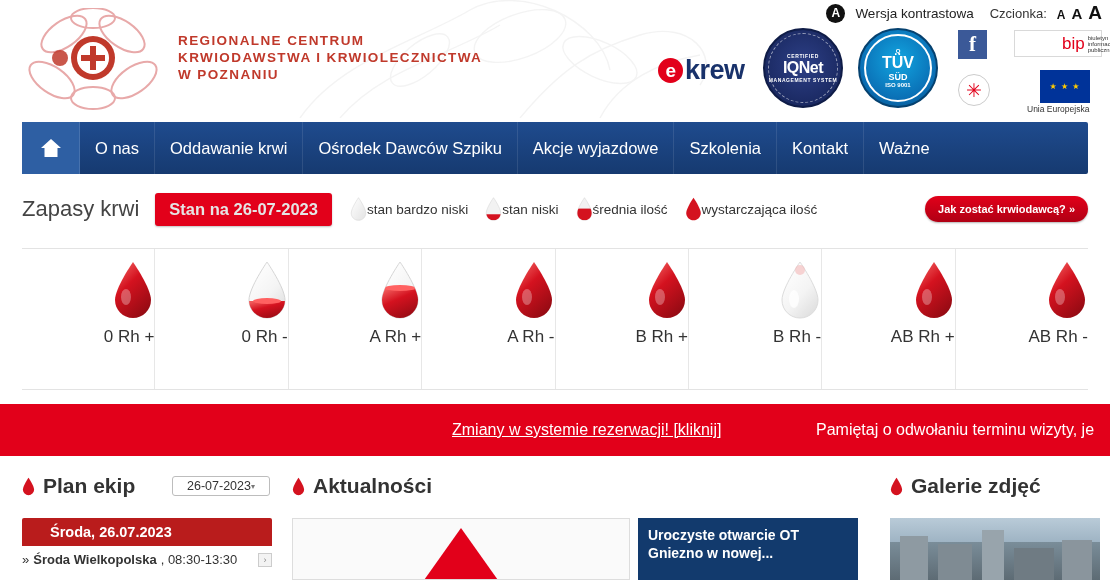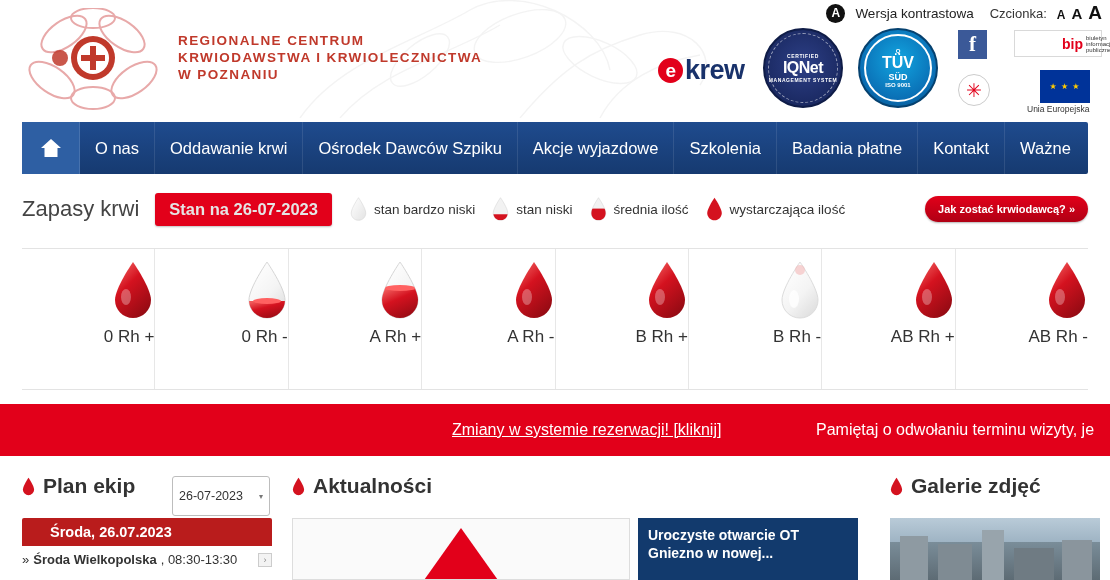--- a/index.html
+++ b/index.html
@@ -110,21 +110,21 @@
     font-family: "Liberation Serif", serif;
     display: flex; align-items: center; justify-content: center;
   }
   .bip-badge {
     position: absolute; left: 1014px; top: 30px;
     width: 88px; height: 27px; background: #fff;
     border: 1px solid #d9d9d9;
     display: flex; align-items: center; gap: 3px; padding: 0 3px;
     font-size: 6px; color: #333;
   }
-  .bip-badge .bipname { color: #e2001a; font-weight: bold; font-size: 14px; padding-left: 44px; }
+  .bip-badge .bipname { color: #e2001a; font-weight: normal; font-size: 17px; padding-left: 44px; }
   .star-icon {
     position: absolute; left: 958px; top: 74px;
     width: 32px; height: 32px; border-radius: 50%;
     border: 1px solid #ccc; background: #fff;
     display: flex; align-items: center; justify-content: center;
     color: #e2001a; font-size: 19px;
   }
   .eu-flag {
     position: absolute; left: 1040px; top: 70px;
     width: 50px; height: 33px; background: #003399;
@@ -161,21 +161,21 @@
     position: absolute; top: 182px; left: 22px; width: 1066px; height: 54px;
     display: flex; align-items: center;
   }
   .zapasy-title { font-size: 22px; color: #444; margin-right: 16px; }
   .stan-badge {
     background: #e2001a; color: #e5e5e5; font-weight: bold;
     font-size: 16.5px; padding: 7px 14px; border-radius: 3px;
     box-shadow: 0 1px 2px rgba(0,0,0,0.25);
   }
   .legend { display: flex; align-items: center; margin-left: 18px; gap: 17px; }
-  .legend-item { display: flex; align-items: center; gap: 7px; font-size: 13.5px; color: #333; }
+  .legend-item { display: flex; align-items: center; font-size: 13.5px; color: #333; }
   .btn-krwiodawca {
     margin-left: auto; background: linear-gradient(#e2001a, #b00014);
     color: #fff; font-size: 11px; font-weight: bold;
     padding: 7px 13px; border-radius: 13px; white-space: nowrap;
     box-shadow: 0 1px 2px rgba(0,0,0,0.3);
   }
 
   
   .blood-grid {
     position: absolute; top: 248px; left: 22px; width: 1066px; height: 142px;
@@ -218,24 +218,24 @@
     display: flex; align-items: center; gap: 8px;
     font-size: 21px; color: #333; font-weight: bold;
   }
   .col-title .mini-drop { width: 13px; height: 19px; }
   .col1 { position: absolute; left: 22px; top: 8px; width: 250px; }
   .col2 { position: absolute; left: 292px; top: 8px; width: 580px; }
   .col3 { position: absolute; left: 890px; top: 8px; width: 200px; }
 
   .date-select {
     position: absolute; left: 172px; top: 10px;
-    width: 98px; height: 40px;
+    width: 98px; height: 20px;
     border: 1px solid #bdbdbd; border-radius: 3px; background: #fff;
     display: flex; align-items: center; justify-content: space-between;
-    padding: 0 6px; font-size: 12.5px; color: #333;
+    padding: 0 14px; font-size: 12.5px; color: #333;
   }
   .date-select .caret { font-size: 8px; color: #777; }
 
   .day-header {
     position: absolute; left: 22px; top: 52px; width: 250px; height: 28px;
     background: #b91c1c; color: #fff; font-weight: bold; font-size: 14.5px;
     display: flex; align-items: center; padding-left: 28px;
     border-radius: 2px 2px 0 0;
   }
   .day-row {
@@ -370,21 +370,20 @@
     <div class="nav-home">
       <svg width="22" height="20" viewBox="0 0 22 20">
         <path d="M11 1 L21 10 L17.5 10 L17.5 19 L4.5 19 L4.5 10 L1 10 Z" fill="#ffffff"></path>
       </svg>
     </div>
     <div class="nav-item">O nas</div>
     <div class="nav-item">Oddawanie krwi</div>
     <div class="nav-item">Ośrodek Dawców Szpiku</div>
     <div class="nav-item">Akcje wyjazdowe</div>
     <div class="nav-item">Szkolenia</div>
-    <div class="nav-item">Badania płatne</div>
     <div class="nav-item">Kontakt</div>
     <div class="nav-item">Ważne</div>
   </div>
 
   <div class="zapasy">
     <div class="zapasy-title">Zapasy krwi</div>
     <div class="stan-badge">Stan na 26-07-2023</div>
 
     <div class="legend">
       <div class="legend-item">

